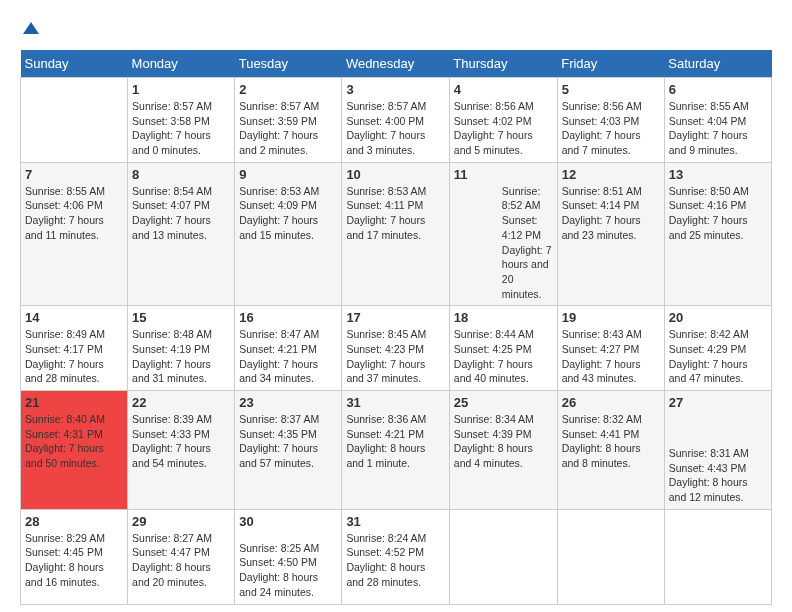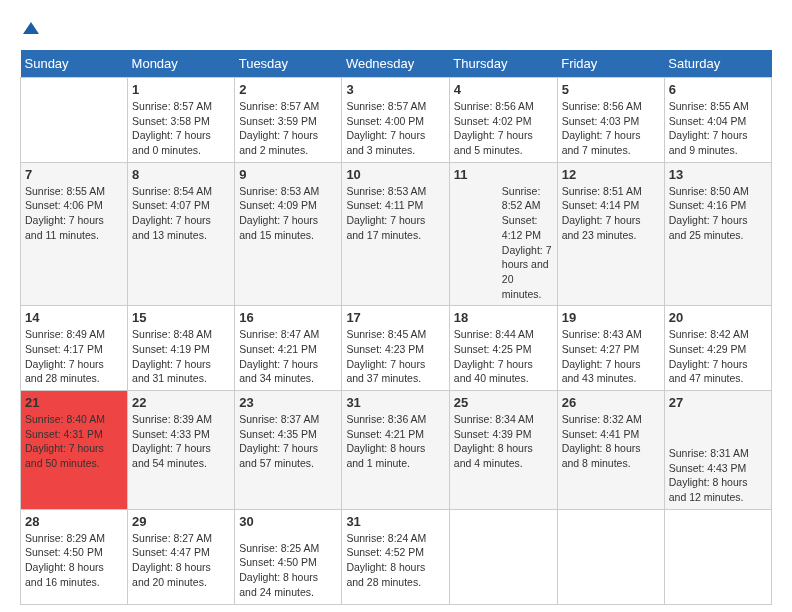--- a/index.html
+++ b/index.html
@@ -280,21 +280,21 @@
           <div class="day-number">27</div>
           <div class="day-info" style="white-space: pre-line; margin-top: 36px;">Sunrise: 8:31 AM
 Sunset: 4:43 PM
 Daylight: 8 hours and 12 minutes.</div>
         </td>
       </tr>
       <tr>
         <td>
           <div class="day-number">28</div>
           <div class="day-info" style="white-space: pre-line;">Sunrise: 8:29 AM
-Sunset: 4:50 PM
+Sunset: 4:45 PM
 Daylight: 8 hours and 16 minutes.</div>
         </td>
         <td>
           <div class="day-number">29</div>
           <div class="day-info" style="white-space: pre-line;">Sunrise: 8:27 AM
 Sunset: 4:47 PM
 Daylight: 8 hours and 20 minutes.</div>
         </td>
         <td>
           <div class="day-number">30</div>

